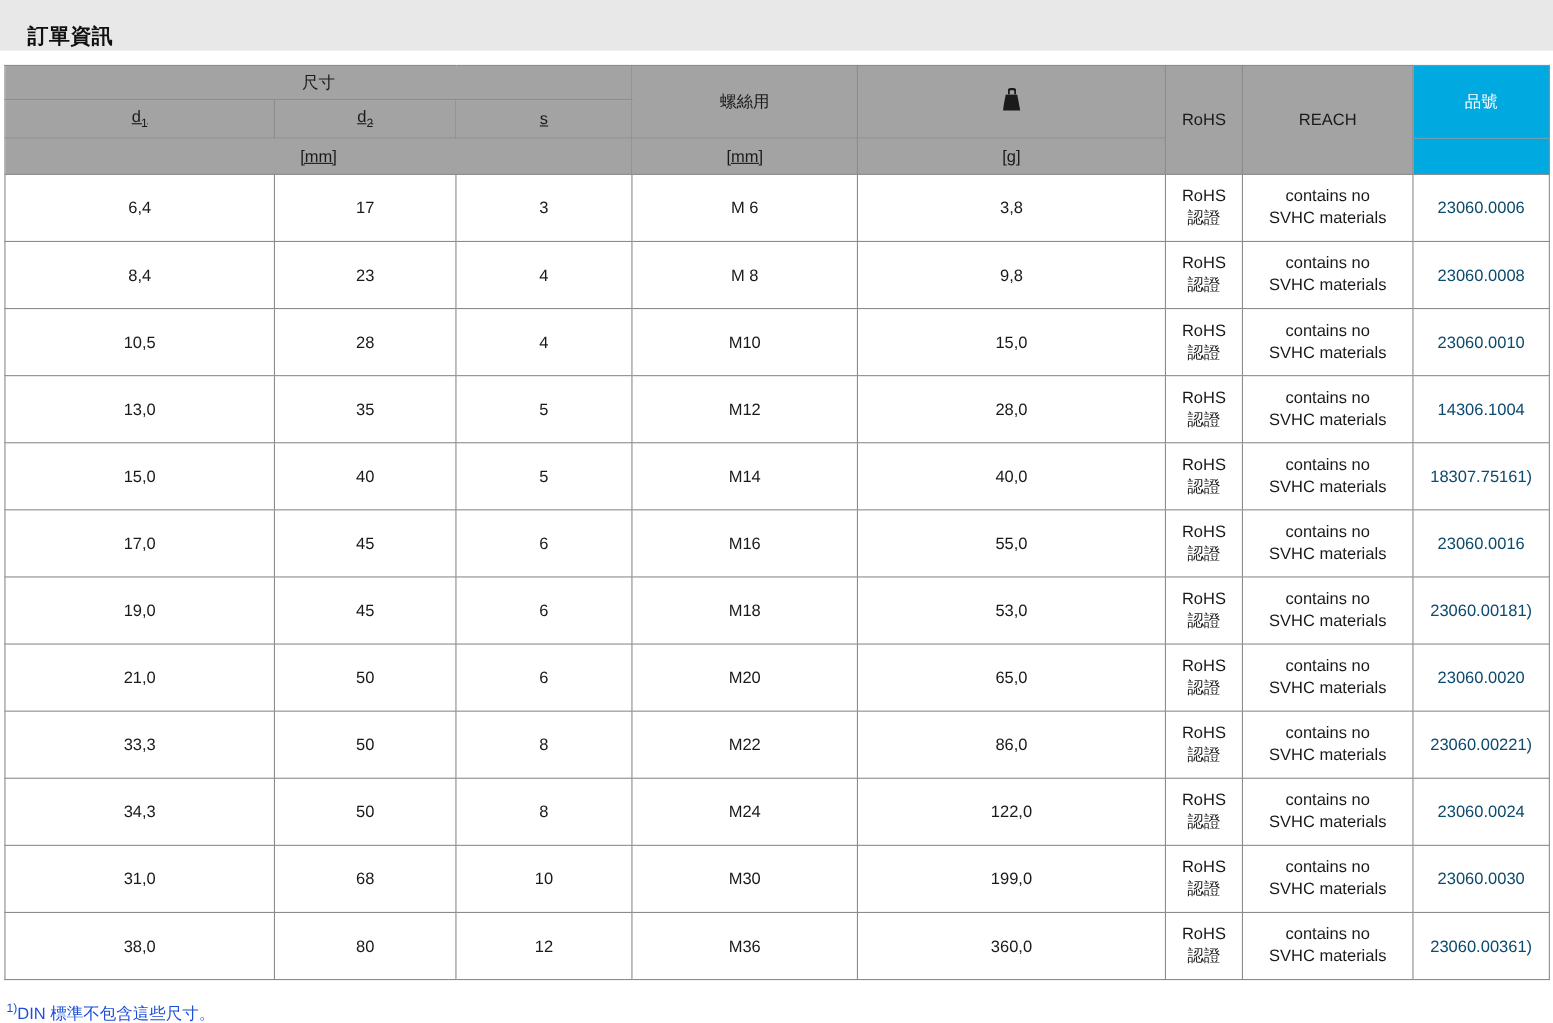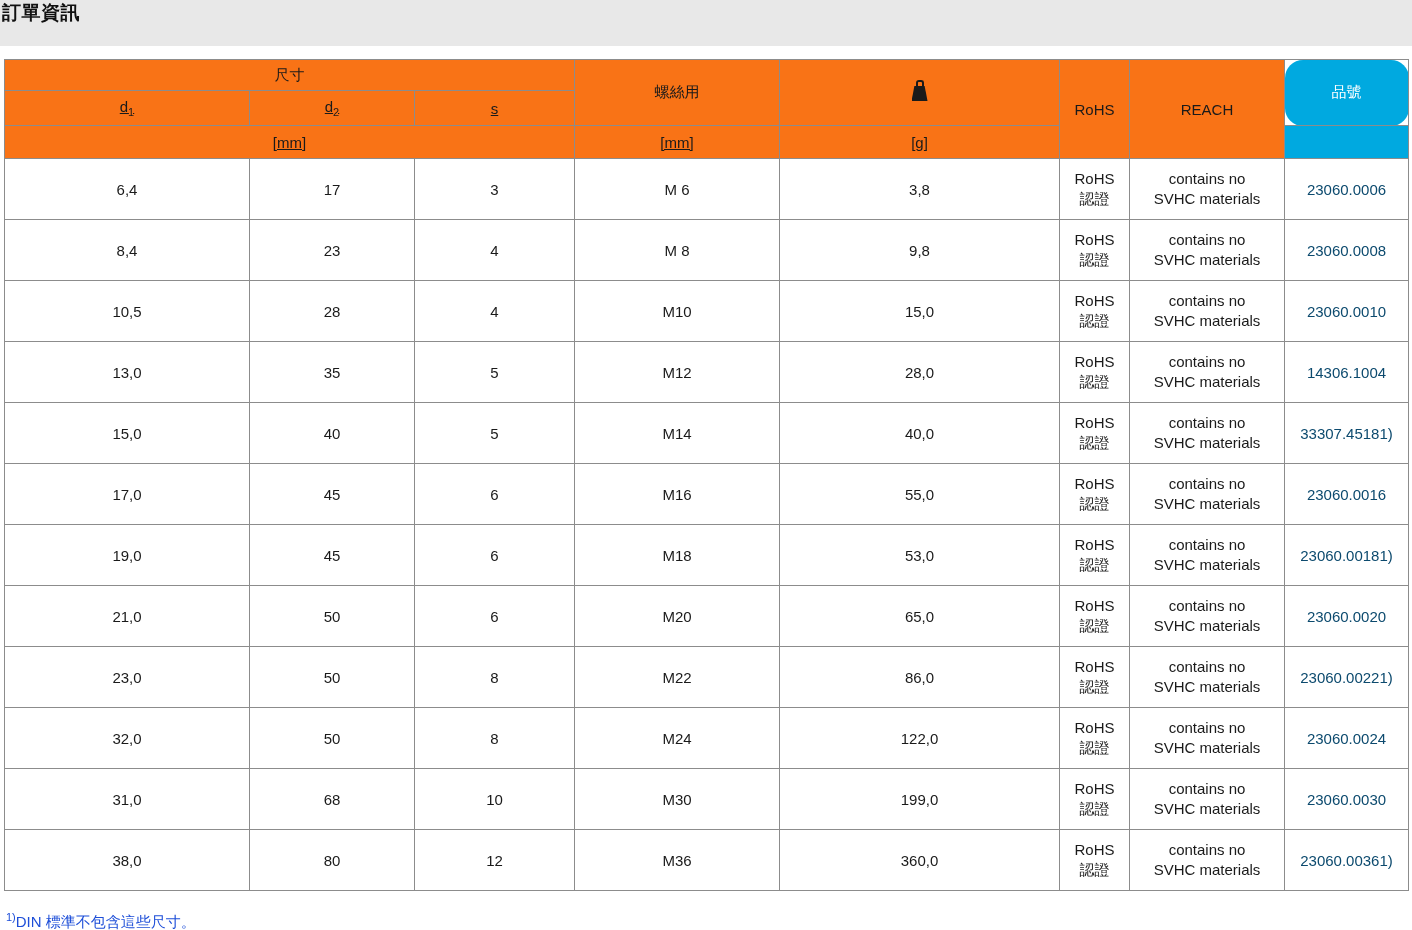--- a/index.html
+++ b/index.html
@@ -15,22 +15,22 @@
     overflow: hidden;
   }
   .page {
     width: 1412px;
     position: relative;
   }
   .section-header {
     background: #e8e8e8;
     height: 46px;
     display: flex;
-    align-items: flex-start;
-    padding-left: 2px;
+    align-items: flex-end;
+    padding-left: 25px;
     box-sizing: border-box;
   }
   .section-header .title {
     font-size: 19px;
     font-weight: bold;
     letter-spacing: 0.5px;
     color: #111;
   }
   table.order-table {
     border-collapse: collapse;
@@ -42,42 +42,41 @@
   table.order-table th,
   table.order-table td {
     border: 1px solid #8c8c8c;
     font-size: 15px;
     font-weight: normal;
     text-align: center;
     vertical-align: middle;
     padding: 0;
   }
   thead th {
-    background: #f97316;
+    background: #a3a3a3;
   }
   .hdr-group {
     height: 30px;
     font-size: 15px;
   }
   .hdr-sub {
     height: 34px;
     text-decoration: underline;
   }
   .hdr-unit {
     height: 32px;
     text-decoration: underline;
   }
   .hdr-tall {
     height: 96px;
   }
   .part-head {
     background: #00a9e0;
     color: #ffffff;
     font-weight: bold;
-    border-radius: 18px;
   }
   .part-head-blank {
     background: #00a9e0;
   }
   .sub {
     font-size: 11px;
     vertical-align: sub;
   }
   tbody td {
     height: 60px;
@@ -215,21 +214,21 @@
           <td><span class="part-no">14306.1004</span></td>
         </tr>
         <tr>
           <td>15,0</td>
           <td>40</td>
           <td>5</td>
           <td>M14</td>
           <td>40,0</td>
           <td class="two-line">RoHS<br>認證</td>
           <td class="two-line">contains no<br>SVHC materials</td>
-          <td><span class="part-no">33307.4518</span><span class="part-no sup">1)</span></td>
+          <td><span class="part-no">18307.7516</span><span class="part-no sup">1)</span></td>
         </tr>
         <tr>
           <td>17,0</td>
           <td>45</td>
           <td>6</td>
           <td>M16</td>
           <td>55,0</td>
           <td class="two-line">RoHS<br>認證</td>
           <td class="two-line">contains no<br>SVHC materials</td>
           <td><span class="part-no">23060.0016</span></td>
@@ -248,31 +247,31 @@
           <td>21,0</td>
           <td>50</td>
           <td>6</td>
           <td>M20</td>
           <td>65,0</td>
           <td class="two-line">RoHS<br>認證</td>
           <td class="two-line">contains no<br>SVHC materials</td>
           <td><span class="part-no">23060.0020</span></td>
         </tr>
         <tr>
-          <td>23,0</td>
+          <td>33,3</td>
           <td>50</td>
           <td>8</td>
           <td>M22</td>
           <td>86,0</td>
           <td class="two-line">RoHS<br>認證</td>
           <td class="two-line">contains no<br>SVHC materials</td>
           <td><span class="part-no">23060.0022</span><span class="part-no sup">1)</span></td>
         </tr>
         <tr>
-          <td>32,0</td>
+          <td>34,3</td>
           <td>50</td>
           <td>8</td>
           <td>M24</td>
           <td>122,0</td>
           <td class="two-line">RoHS<br>認證</td>
           <td class="two-line">contains no<br>SVHC materials</td>
           <td><span class="part-no">23060.0024</span></td>
         </tr>
         <tr>
           <td>31,0</td>

